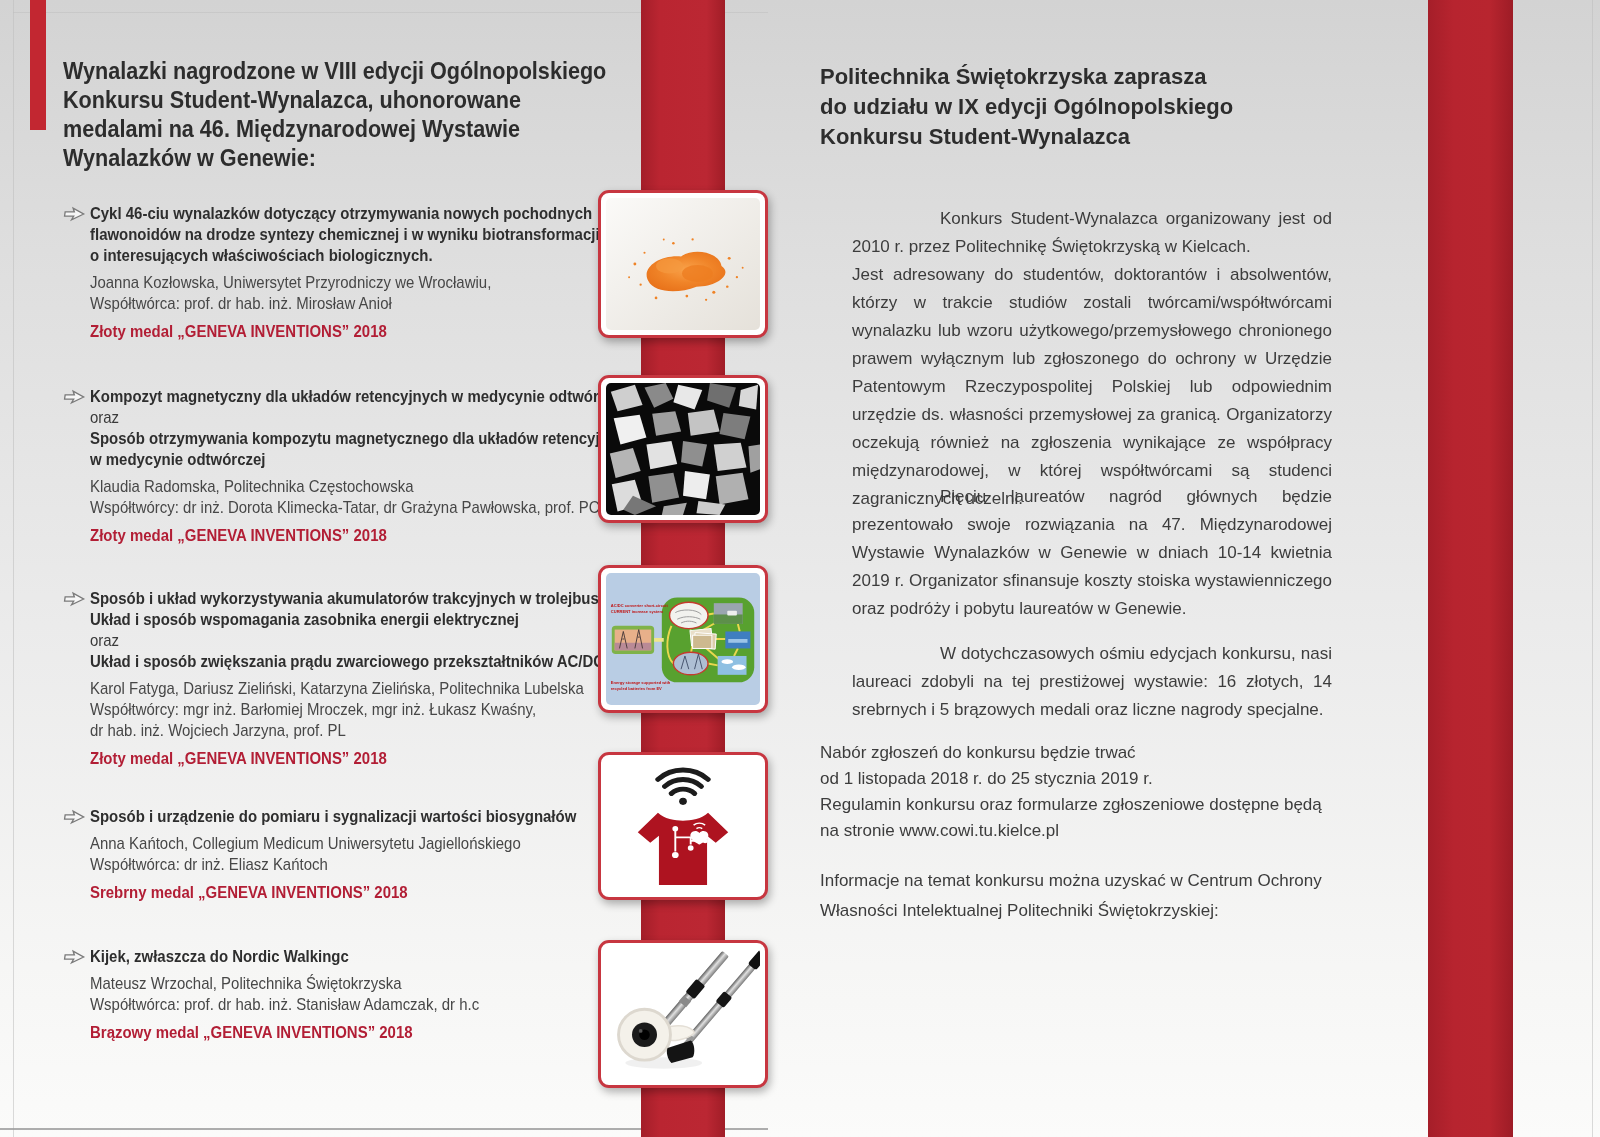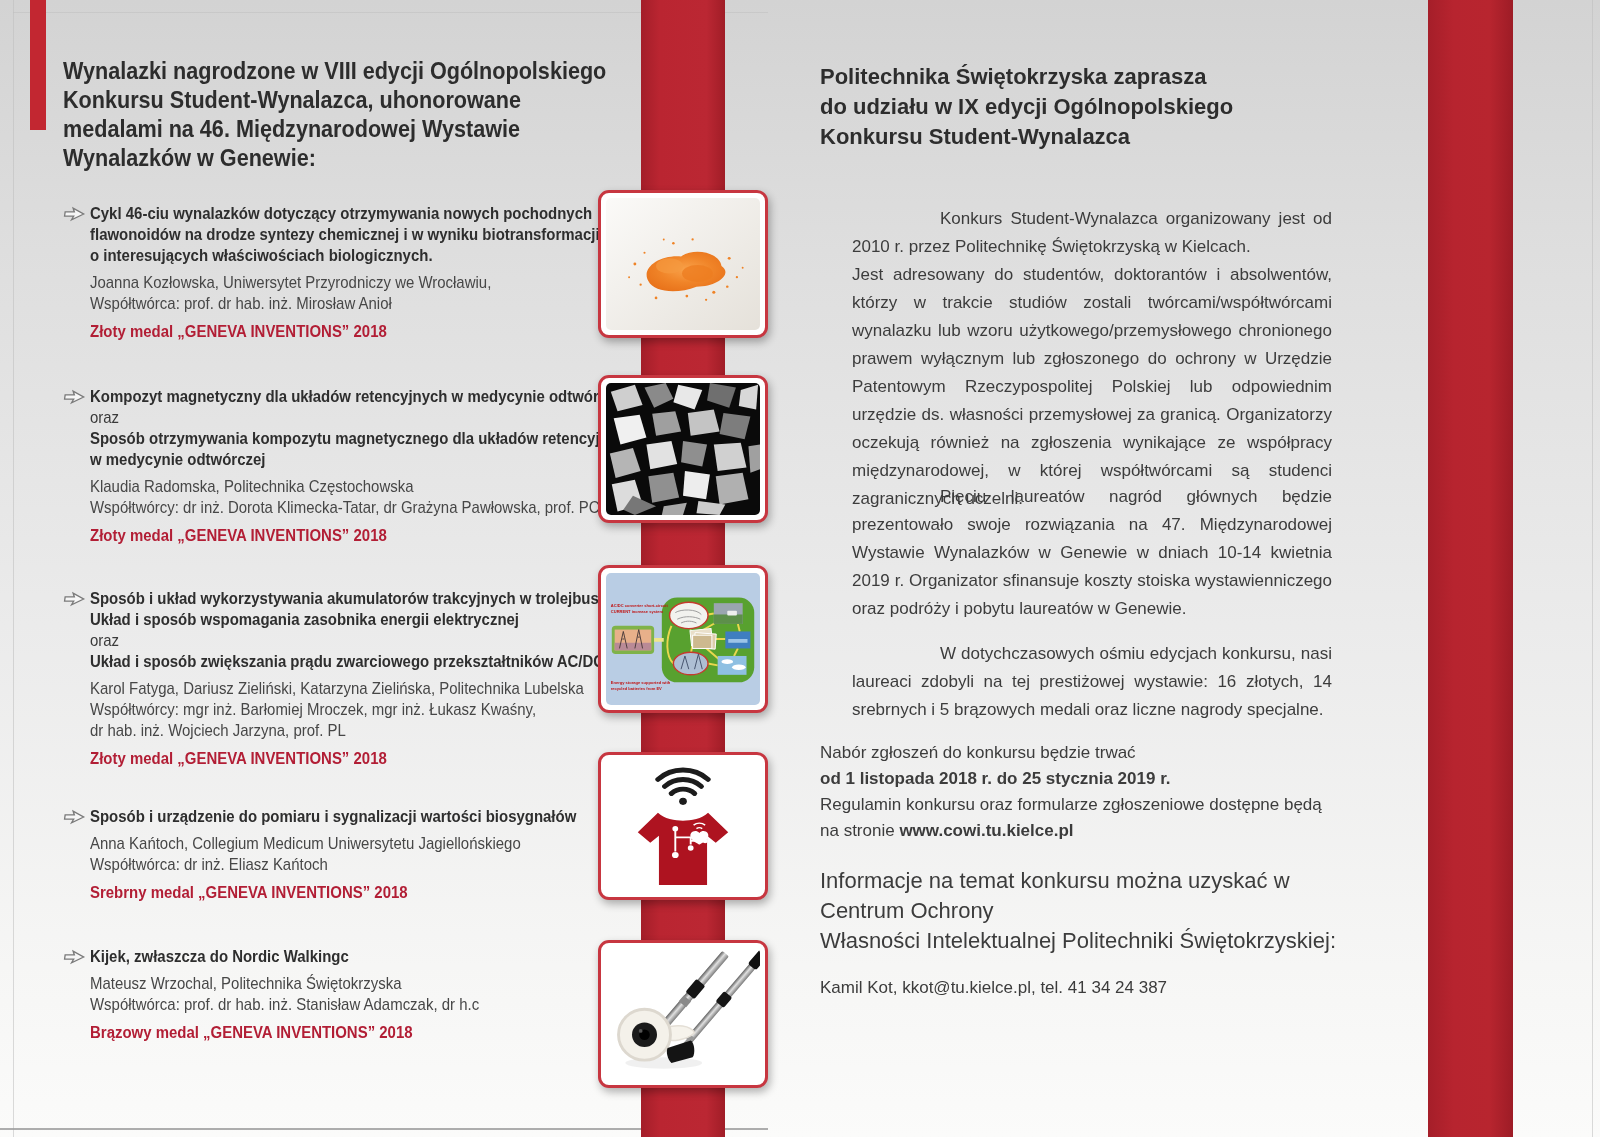--- a/index.html
+++ b/index.html
@@ -37,23 +37,23 @@
   
   #right-heading{left:820px;top:62px;width:545px;text-align:left;font-size:22px;
     font-weight:bold;line-height:30px;color:#2d2d2d}
   .italic{}
   .rp{left:852px;width:480px;text-align:justify;font-size:17px;line-height:28px;color:#3c3c3c}
   .rp p{margin:0}
   .indent{text-indent:88px}
   #para1{top:205px}#para2{top:483px}#para3{top:640px}
   .center-block{left:820px;width:545px;color:#3c3c3c}
   #enroll{top:740px;font-size:17px;line-height:26px}
-  #info{top:866px;font-size:22px;line-height:30px}
+  #info{top:866px;font-size:17px;line-height:30px}
   #contacts{top:972px;font-size:17px;line-height:31px}
-  .bold{font-weight:bold}
+  .bold{font-weight:normal}
 </style>
 </head>
 <body>
 
 <div class="abs fold-v" style="left:13px"></div>
 <div class="abs fold-v" style="left:1592px"></div>
 <div class="abs fold-h" style="left:13px;top:12px;width:755px"></div>
 <div class="abs" id="bottom-rule"></div>
 
 <div class="abs" id="left-tab"></div>
@@ -371,14 +371,13 @@
   <div>Regulamin konkursu oraz formularze zgłoszeniowe dostępne będą</div>
   <div><span>na stronie </span><span class="bold">www.cowi.tu.kielce.pl</span></div>
 </div>
 
 <div class="abs center-block" id="info">
   <div>Informacje na temat konkursu można uzyskać w Centrum Ochrony</div>
   <div>Własności Intelektualnej Politechniki Świętokrzyskiej:</div>
 </div>
 
 <div class="abs center-block" id="contacts">
-  <div>Kamil Kot, kkot@tu.kielce.pl, tel. 41 34 24 387</div>
 </div>
 
 </body></html>

